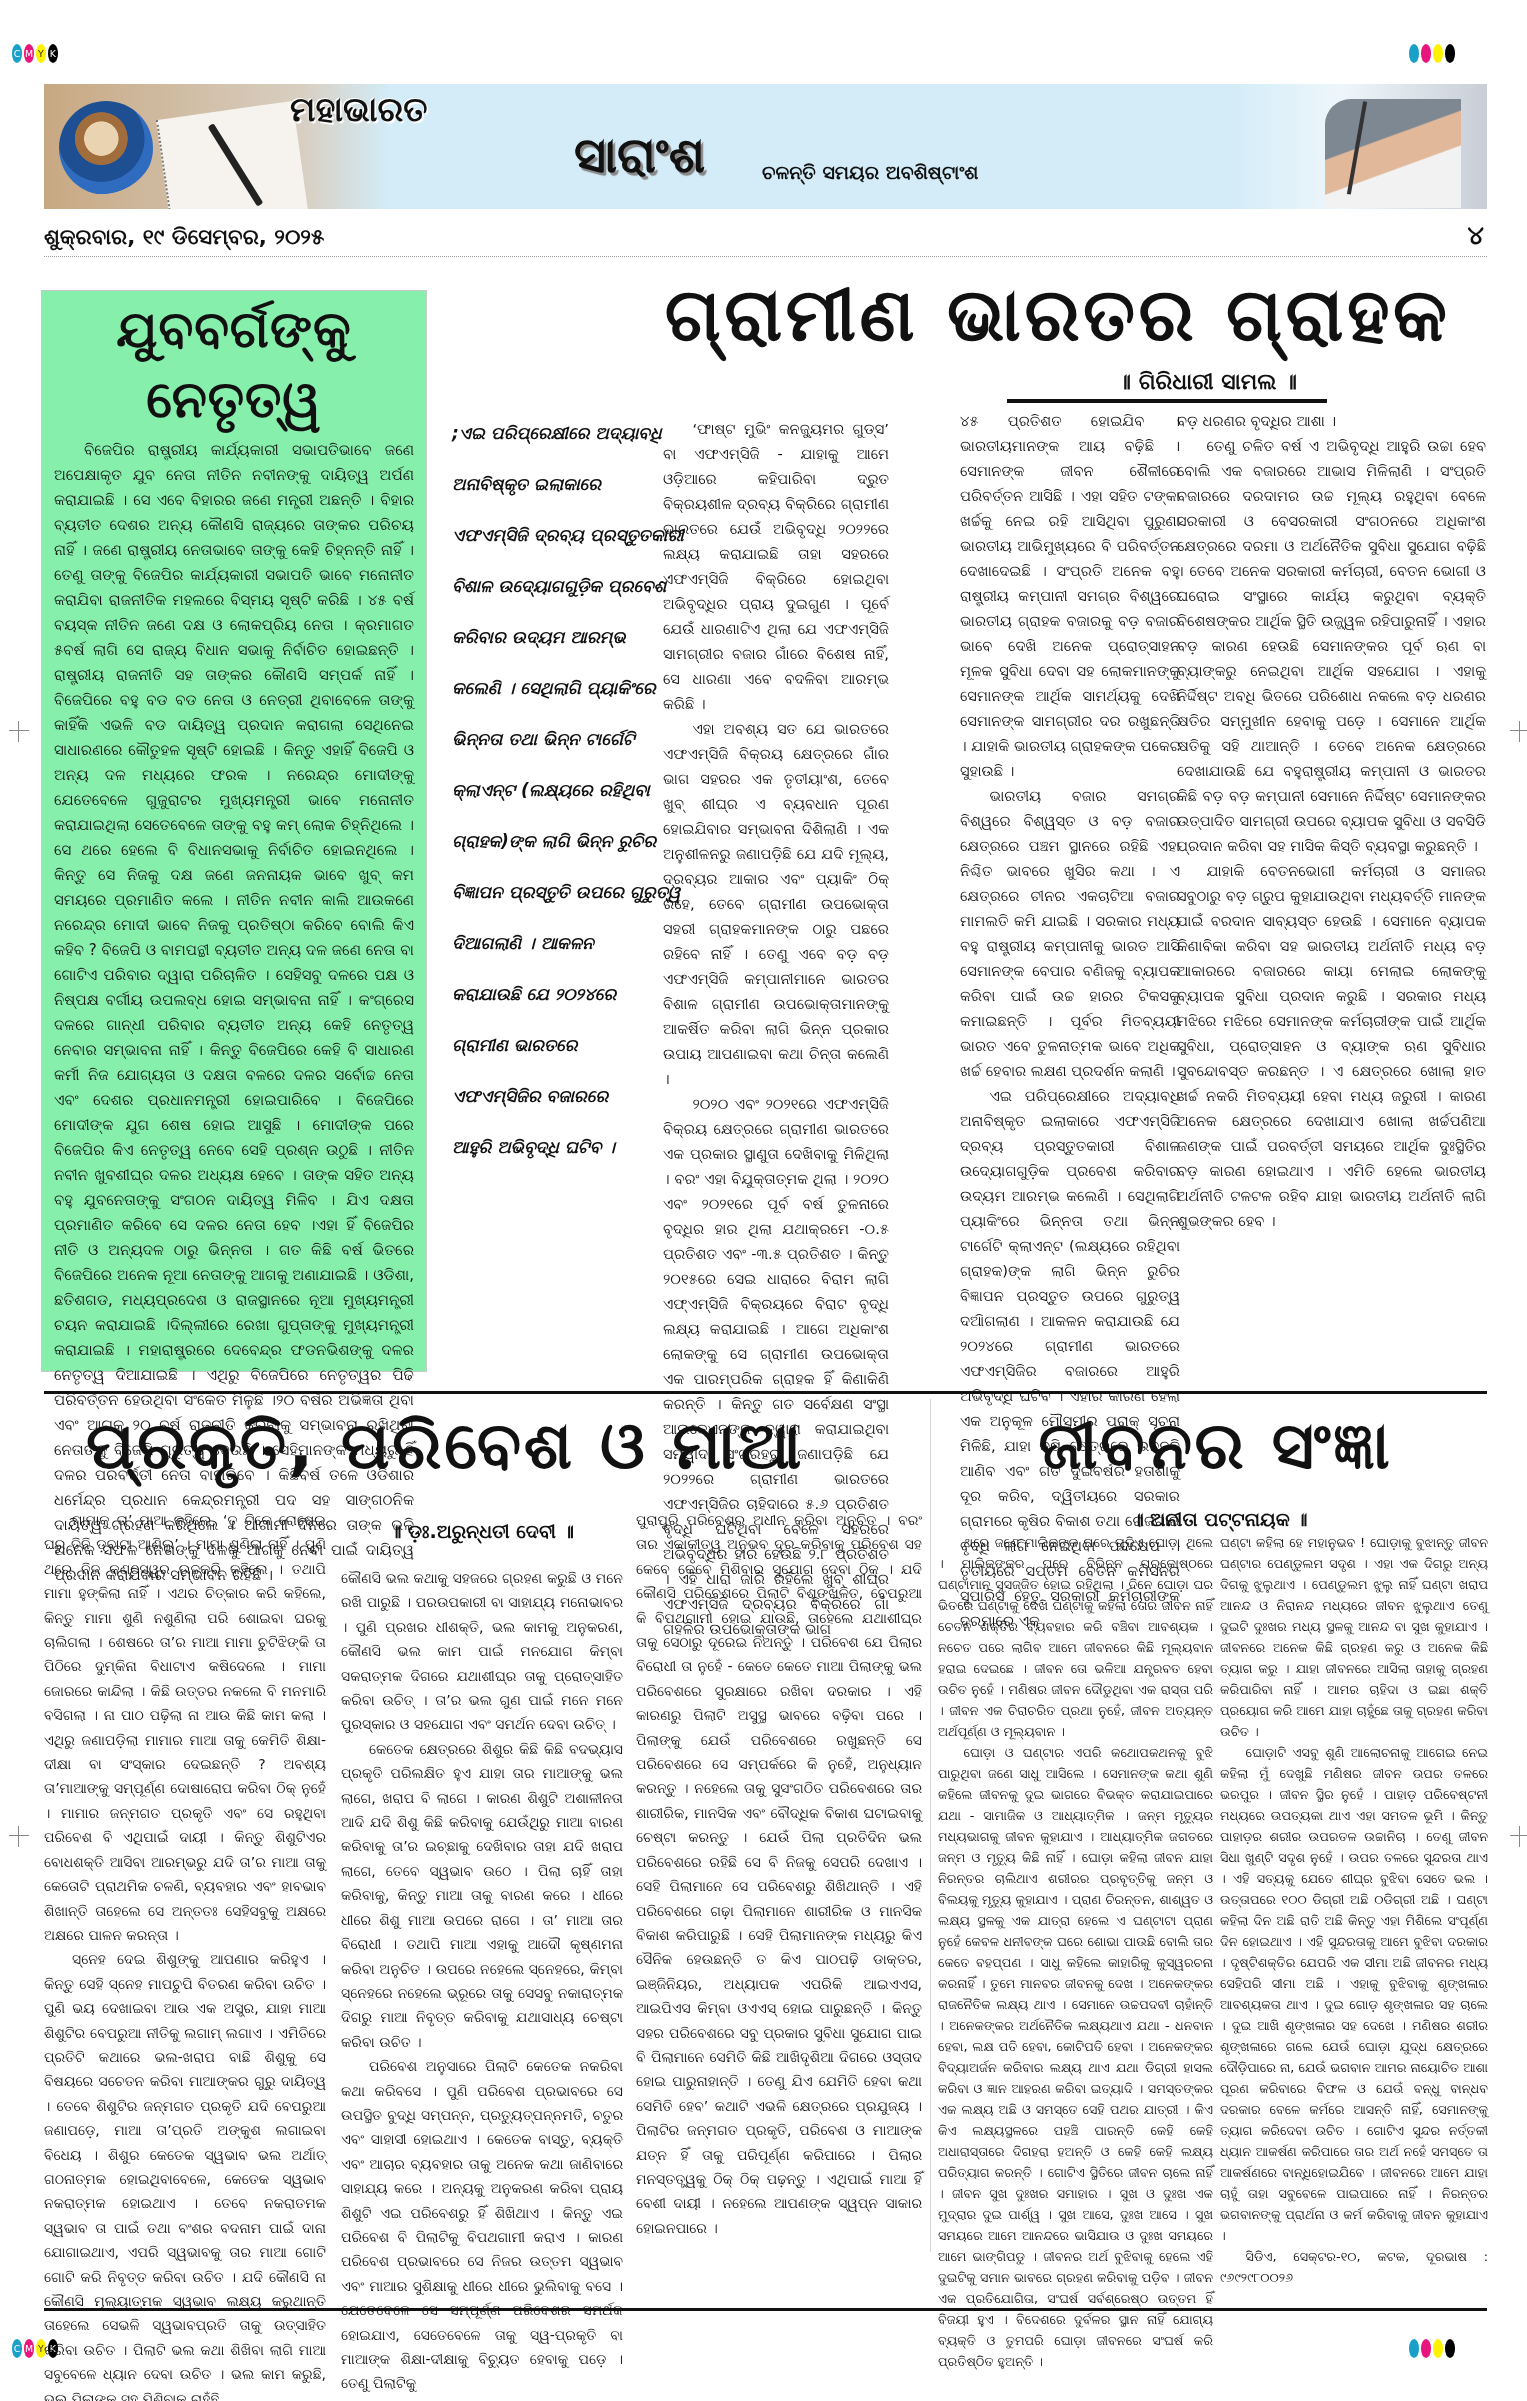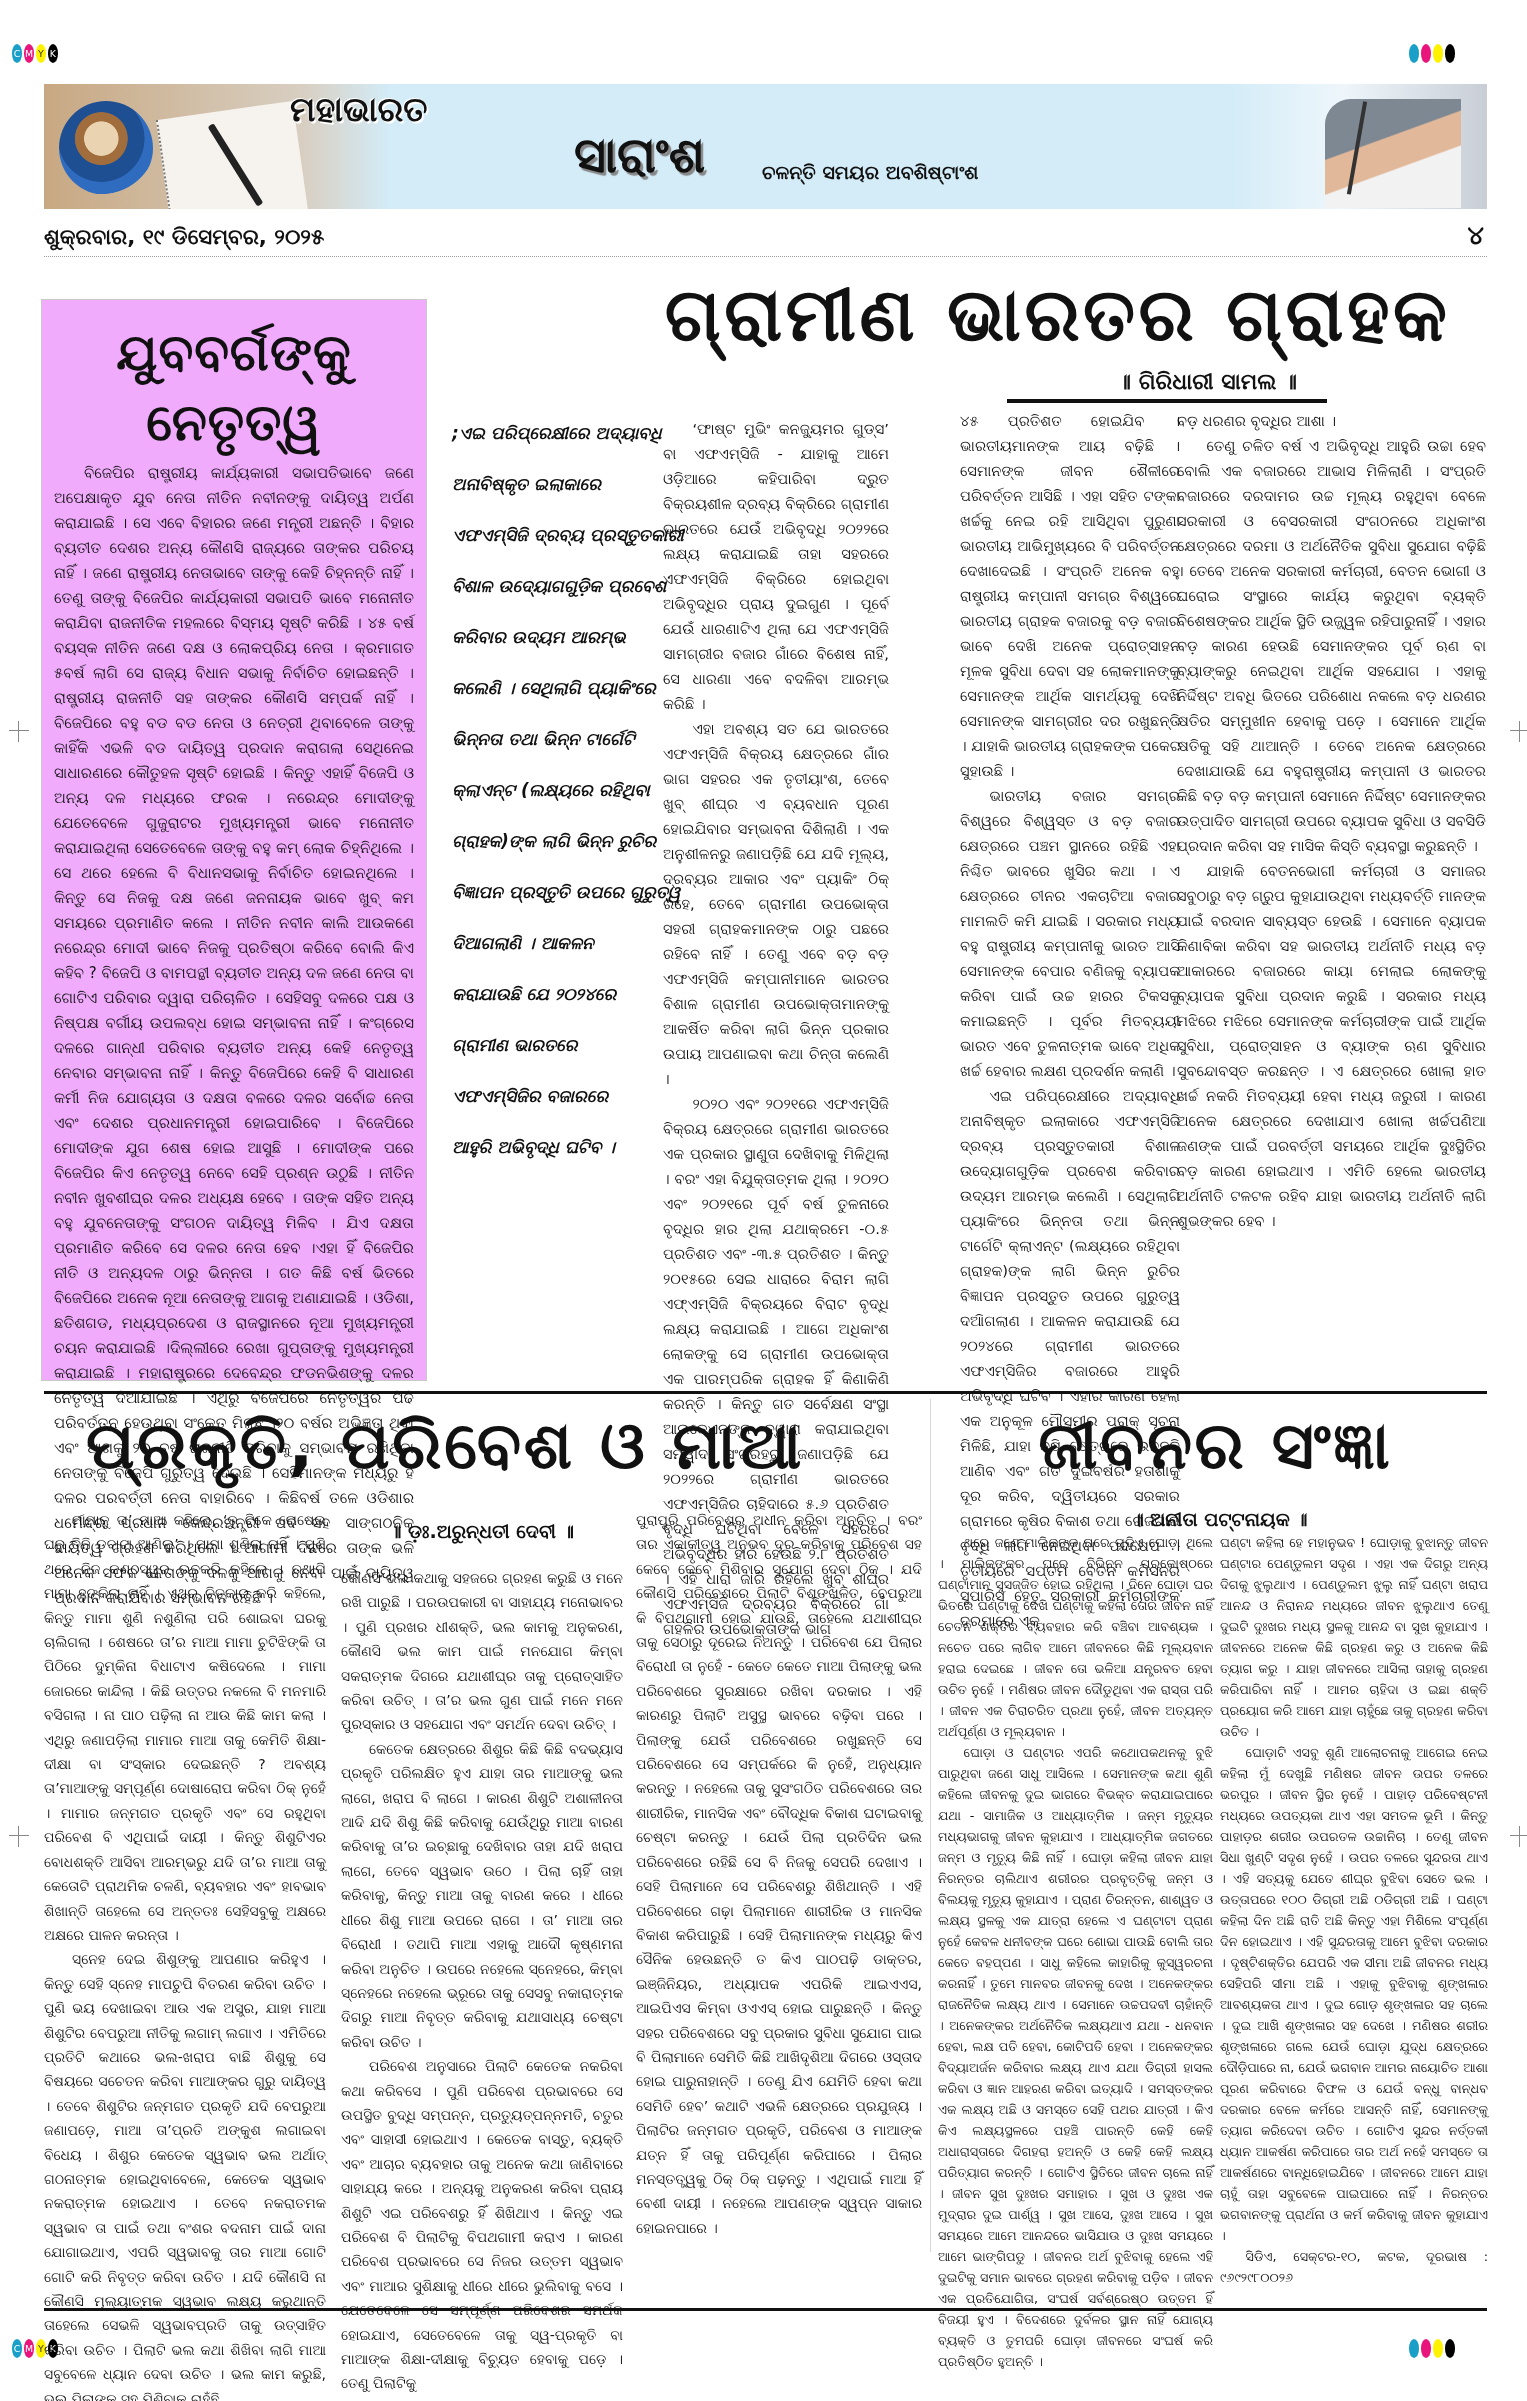--- a/index.html
+++ b/index.html
@@ -28,21 +28,21 @@
   .section-title { position: absolute; left: 522px; top: 43px; font-size: 49px; font-weight: bold; color: #111;
                    text-shadow: 2.6px 2.6px 0.9px #888; font-family: "DejaVu Sans", sans-serif; margin-left: 8px; }
   .section-sub { position: absolute; left: 718px; top: 77px; font-size: 19px; font-weight: bold; color:#111; }
 
   .dateline { position: absolute; left: 44px; top: 224px; font-size: 21.3px; font-weight: bold; }
   .pageno { position: absolute; right: 44px; top: 220px; font-size: 25.6px; font-weight: bold; }
   .dotted-rule { position: absolute; left: 44px; top: 256px; width: 1443px; border-top: 1.7px dotted #9a9a9a; }
 
   
   #editorial { position: absolute; left: 41px; top: 290px; width: 386px; height: 1082px;
-               background: #f0abfc; border: 1.7px solid #c9c9c9; box-sizing: border-box; padding: 18px 12px; margin-top: 9px; }
+               background: #86efac; border: 1.7px solid #c9c9c9; box-sizing: border-box; padding: 4px 12px; }
   #editorial h1 { margin: 0; font-size: 51px; line-height: 70px; font-weight: bold; text-align: center; letter-spacing: 0.9px; }
   .ed-body { font-size: 15px; line-height: 25px; text-align: justify; text-indent: 2em; margin-top: 3.4px; }
 
   
   #rural-headline { position: absolute; left: 614px; top: 264px; width: 887px; text-align: center;
                     font-size: 73px; font-weight: bold; line-height: 102px; letter-spacing: 3.4px; }
   #rural-byline { position: absolute; left: 1007px; top: 369px; width: 401px; text-align: center;
                   font-size: 22px; font-weight: bold; }
   .byline-rule { position: absolute; left: 1007px; top: 399px; width: 320px; height: 4.3px; background: #111; }
   #pullquote { position: absolute; left: 452px; top: 408px; width: 256px; }

